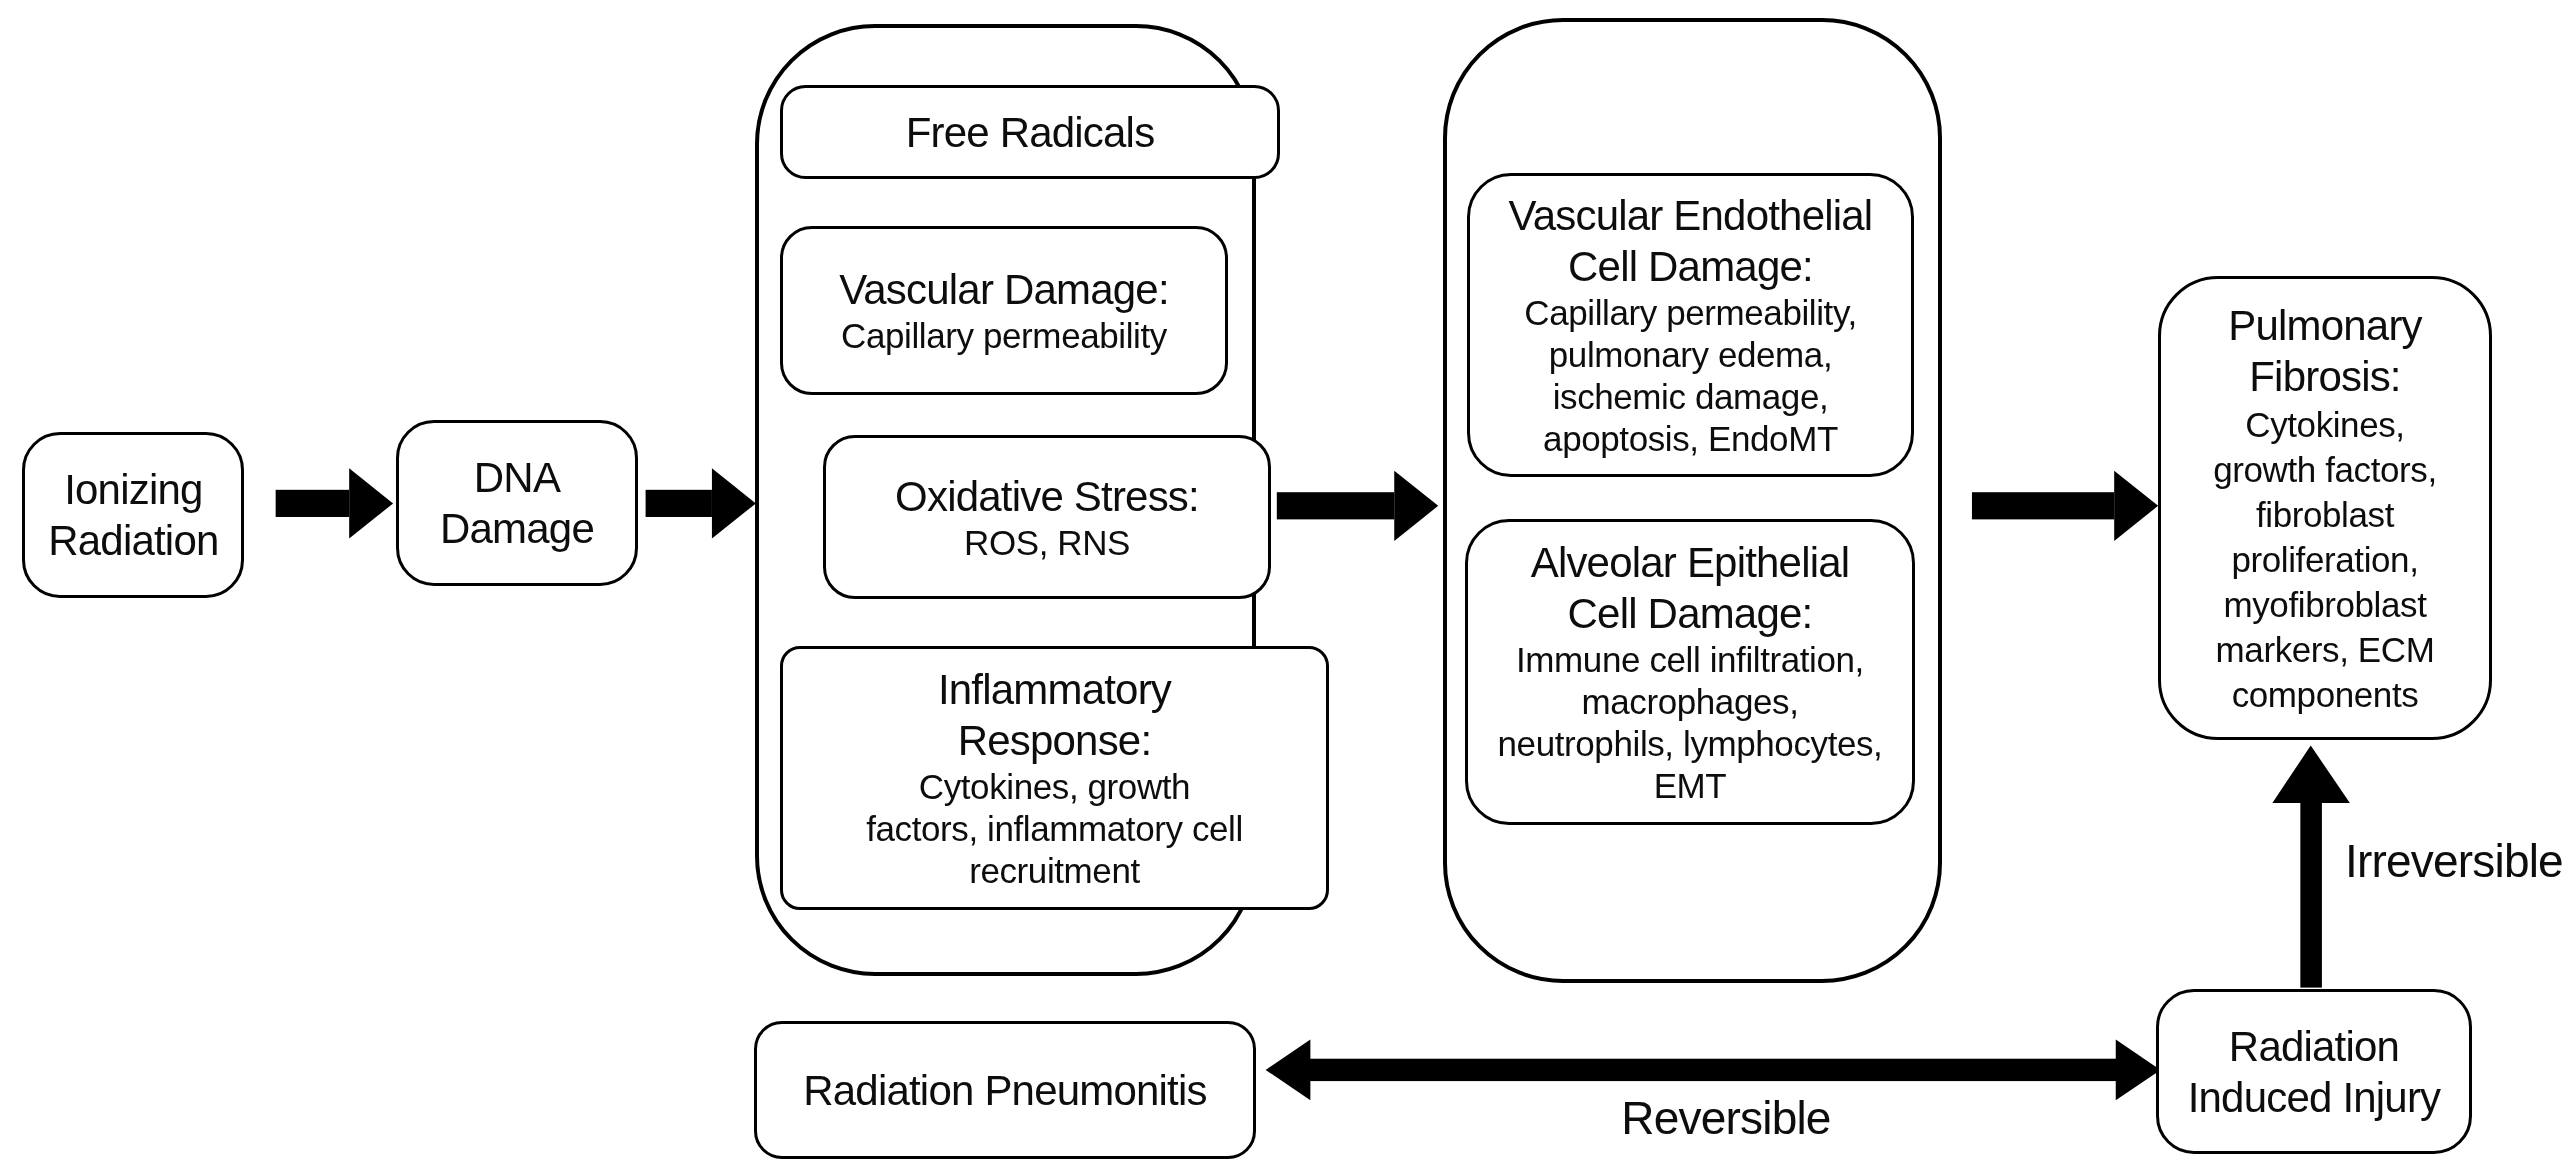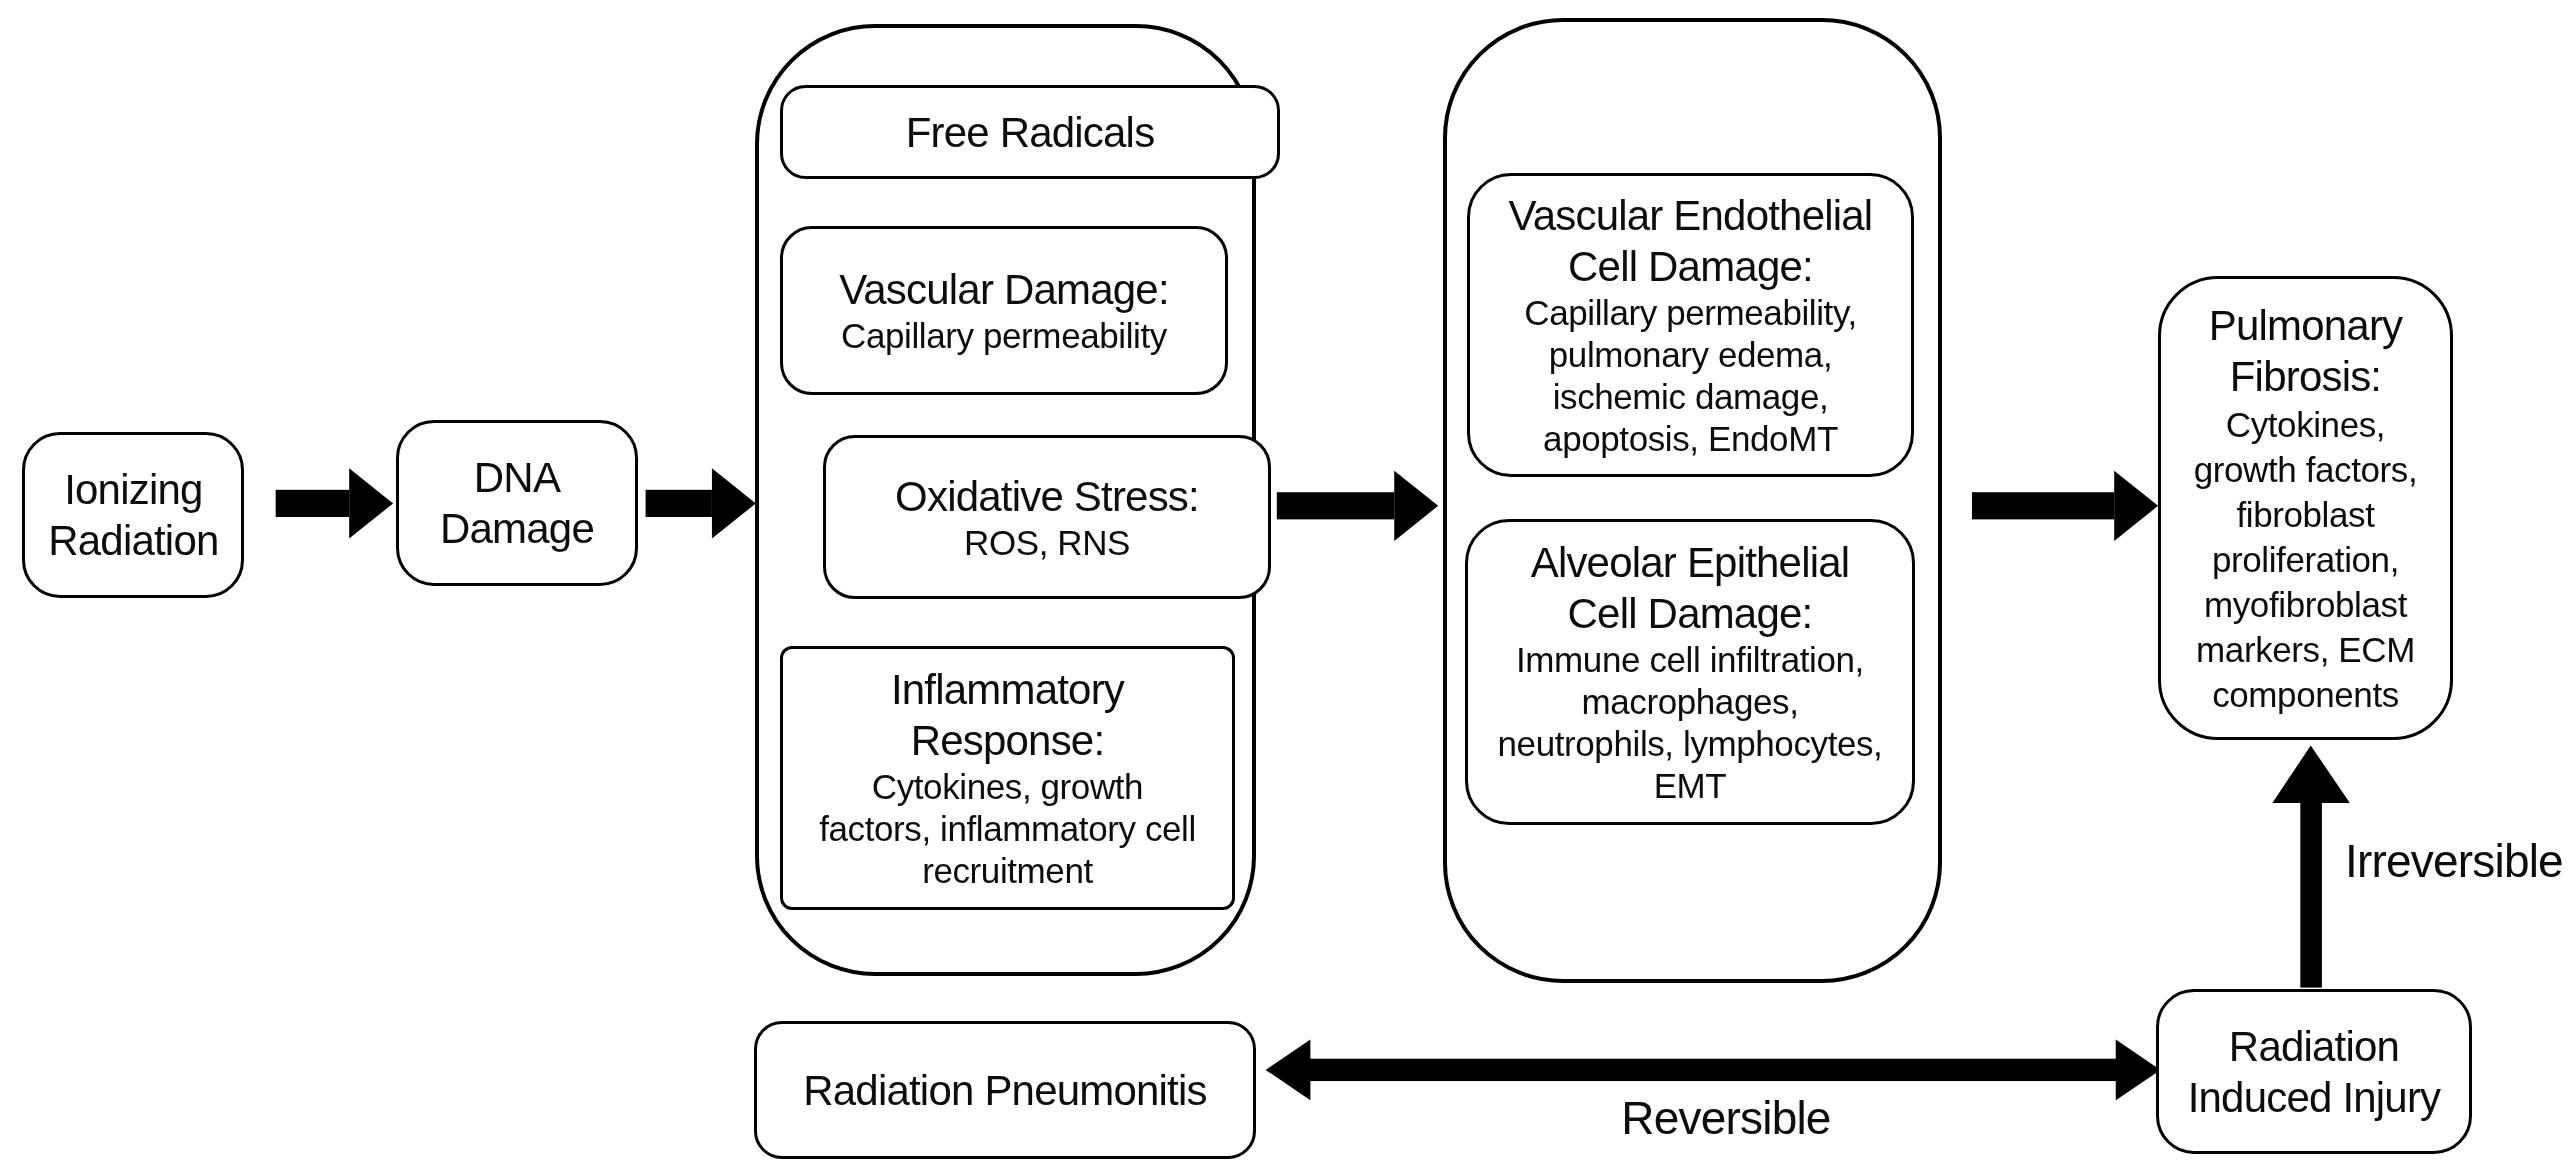--- a/index.html
+++ b/index.html
@@ -58,25 +58,25 @@
     white-space: nowrap;
   }
 
   
   .n-ion  { left: 22.4px;   top: 432px;  width: 222px; height: 166px; border-radius: 38px; }
   .n-dna  { left: 396px;  top: 420px;  width: 242px; height: 166px; border-radius: 38px; }
   .c1     { left: 755px;  top: 24px;   width: 501px; height: 952px; }
   .n-free { left: 780px;  top: 85px;  width: 500px; height: 94px; border-radius: 25.6px; }
   .n-vasc { left: 780px;  top: 226px;  width: 448px; height: 169px; border-radius: 32px; }
   .n-oxid { left: 780px;  top: 435px;  width: 448px; height: 164px; border-radius: 32px; margin-left: 43px; }
-  .n-infl { left: 780px;  top: 646px;  width: 455px; height: 264px; border-radius: 12px; }
+  .n-infl { left: 780px;  top: 646px;  width: 549px; height: 264px; border-radius: 20px; }
   .c2     { left: 1443px; top: 18.4px;   width: 499px; height: 965px; }
   .n-vend { left: 1467px; top: 173px;  width: 447px; height: 304px; border-radius: 44px; }
   .n-alv  { left: 1465px; top: 519px;  width: 450px; height: 306px; border-radius: 44px; }
-  .n-fib  { left: 2158px; top: 276px;  width: 295px; height: 464px; border-radius: 60px; }
+  .n-fib  { left: 2158px; top: 276px;  width: 334px; height: 464px; border-radius: 60px; }
   .n-inj  { left: 2156px; top: 989px; width: 316px; height: 165px; border-radius: 38px; }
   .n-pneu { left: 754px;  top: 1021px; width: 502px; height: 138px; border-radius: 28px; }
 
   .lbl-rev { left: 1702px; top: 1118px; transform: translate(-50%, -50%); margin-left: 24px; }
   .lbl-irr { left: 2345px; top: 861px; transform: translate(0, -50%); }
 
   .arrows {
     position: absolute;
     left: 0; top: 0;
     width: 2576px;

